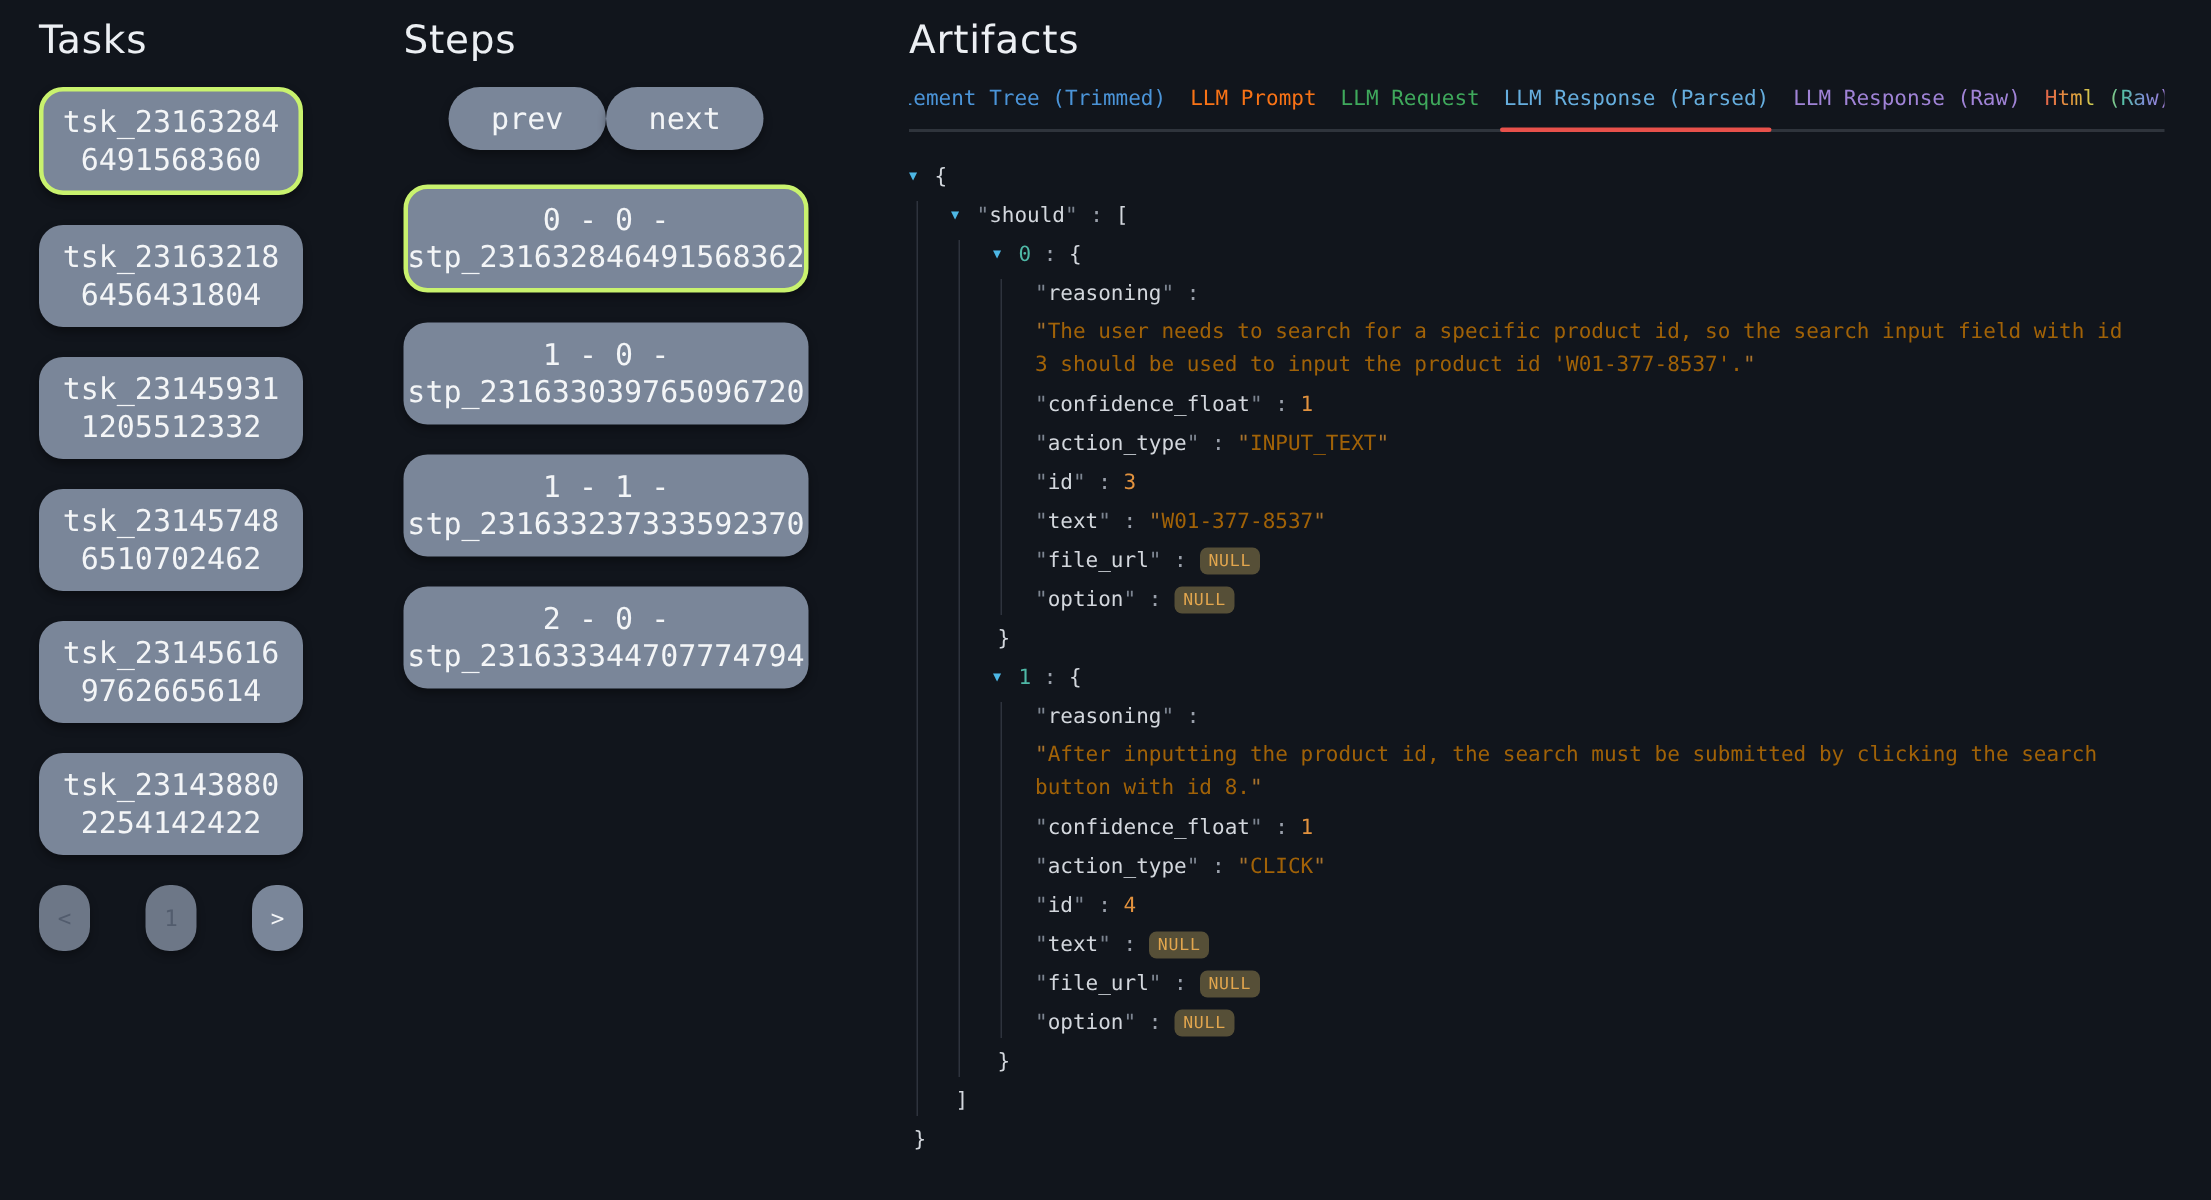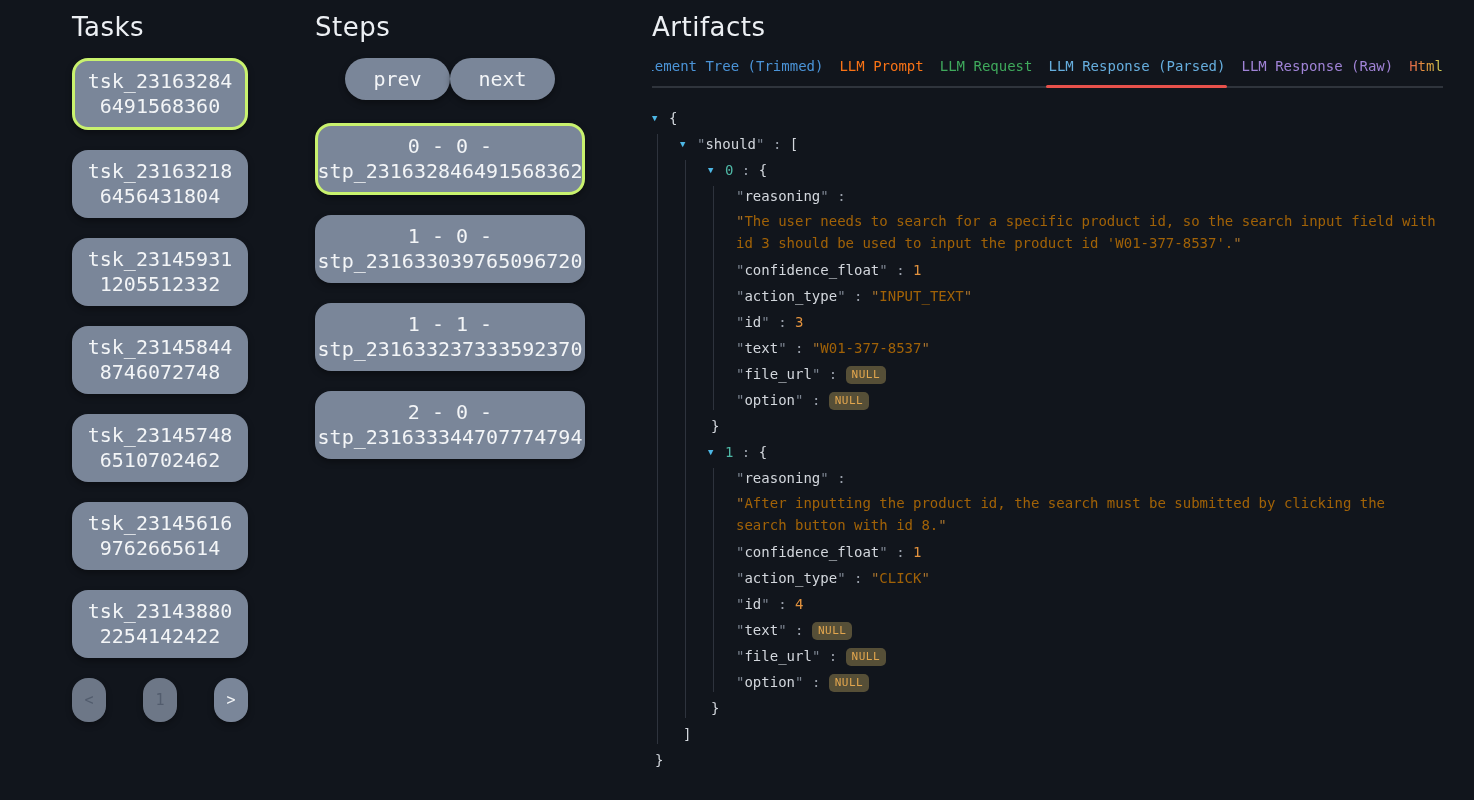--- a/index.html
+++ b/index.html
@@ -3,21 +3,21 @@
 <meta charset="utf-8">
 <style>
   * { box-sizing: border-box; }
   html,body { margin:0; padding:0; }
   body {
     width:1474px; height:800px; overflow:hidden;
     background:#11151c;
     font-family:"DejaVu Sans Mono", "Liberation Mono", monospace;
     color:#e8eaee;
   }
-  .app { display:flex; align-items:flex-start;padding-left:46px; }
+  .app { display:flex; align-items:flex-start; }
 
   .panel-title {
     font-family:"DejaVu Sans", "Liberation Sans", sans-serif;
     font-size:26px; font-weight:500; color:#eceff3;
     margin:12px 0 16px; letter-spacing:0.5px;
   }
 
   .col-tasks    { width:176px; margin-left:26px; flex:none; }
   .col-steps    { width:270px; margin-left:67px; flex:none; }
   .col-artifacts{ flex:1; min-width:0; margin-left:67px; margin-right:31px; }
@@ -81,21 +81,20 @@
 </head>
 <body>
 
 <div class="app">
 
   <div class="col-tasks">
     <div class="panel-title">Tasks</div>
     <button class="btn item-btn task-btn selected">tsk_231632846491568360</button>
     <button class="btn item-btn task-btn">tsk_231632186456431804</button>
     <button class="btn item-btn task-btn">tsk_231459311205512332</button>
-    <button class="btn item-btn task-btn">tsk_231458448746072748</button>
     <button class="btn item-btn task-btn">tsk_231457486510702462</button>
     <button class="btn item-btn task-btn">tsk_231456169762665614</button>
     <button class="btn item-btn task-btn">tsk_231438802254142422</button>
     <div class="pagination">
       <button class="btn page-btn disabled">&lt;</button>
       <button class="btn page-btn disabled">1</button>
       <button class="btn page-btn">&gt;</button>
     </div>
   </div>
 

